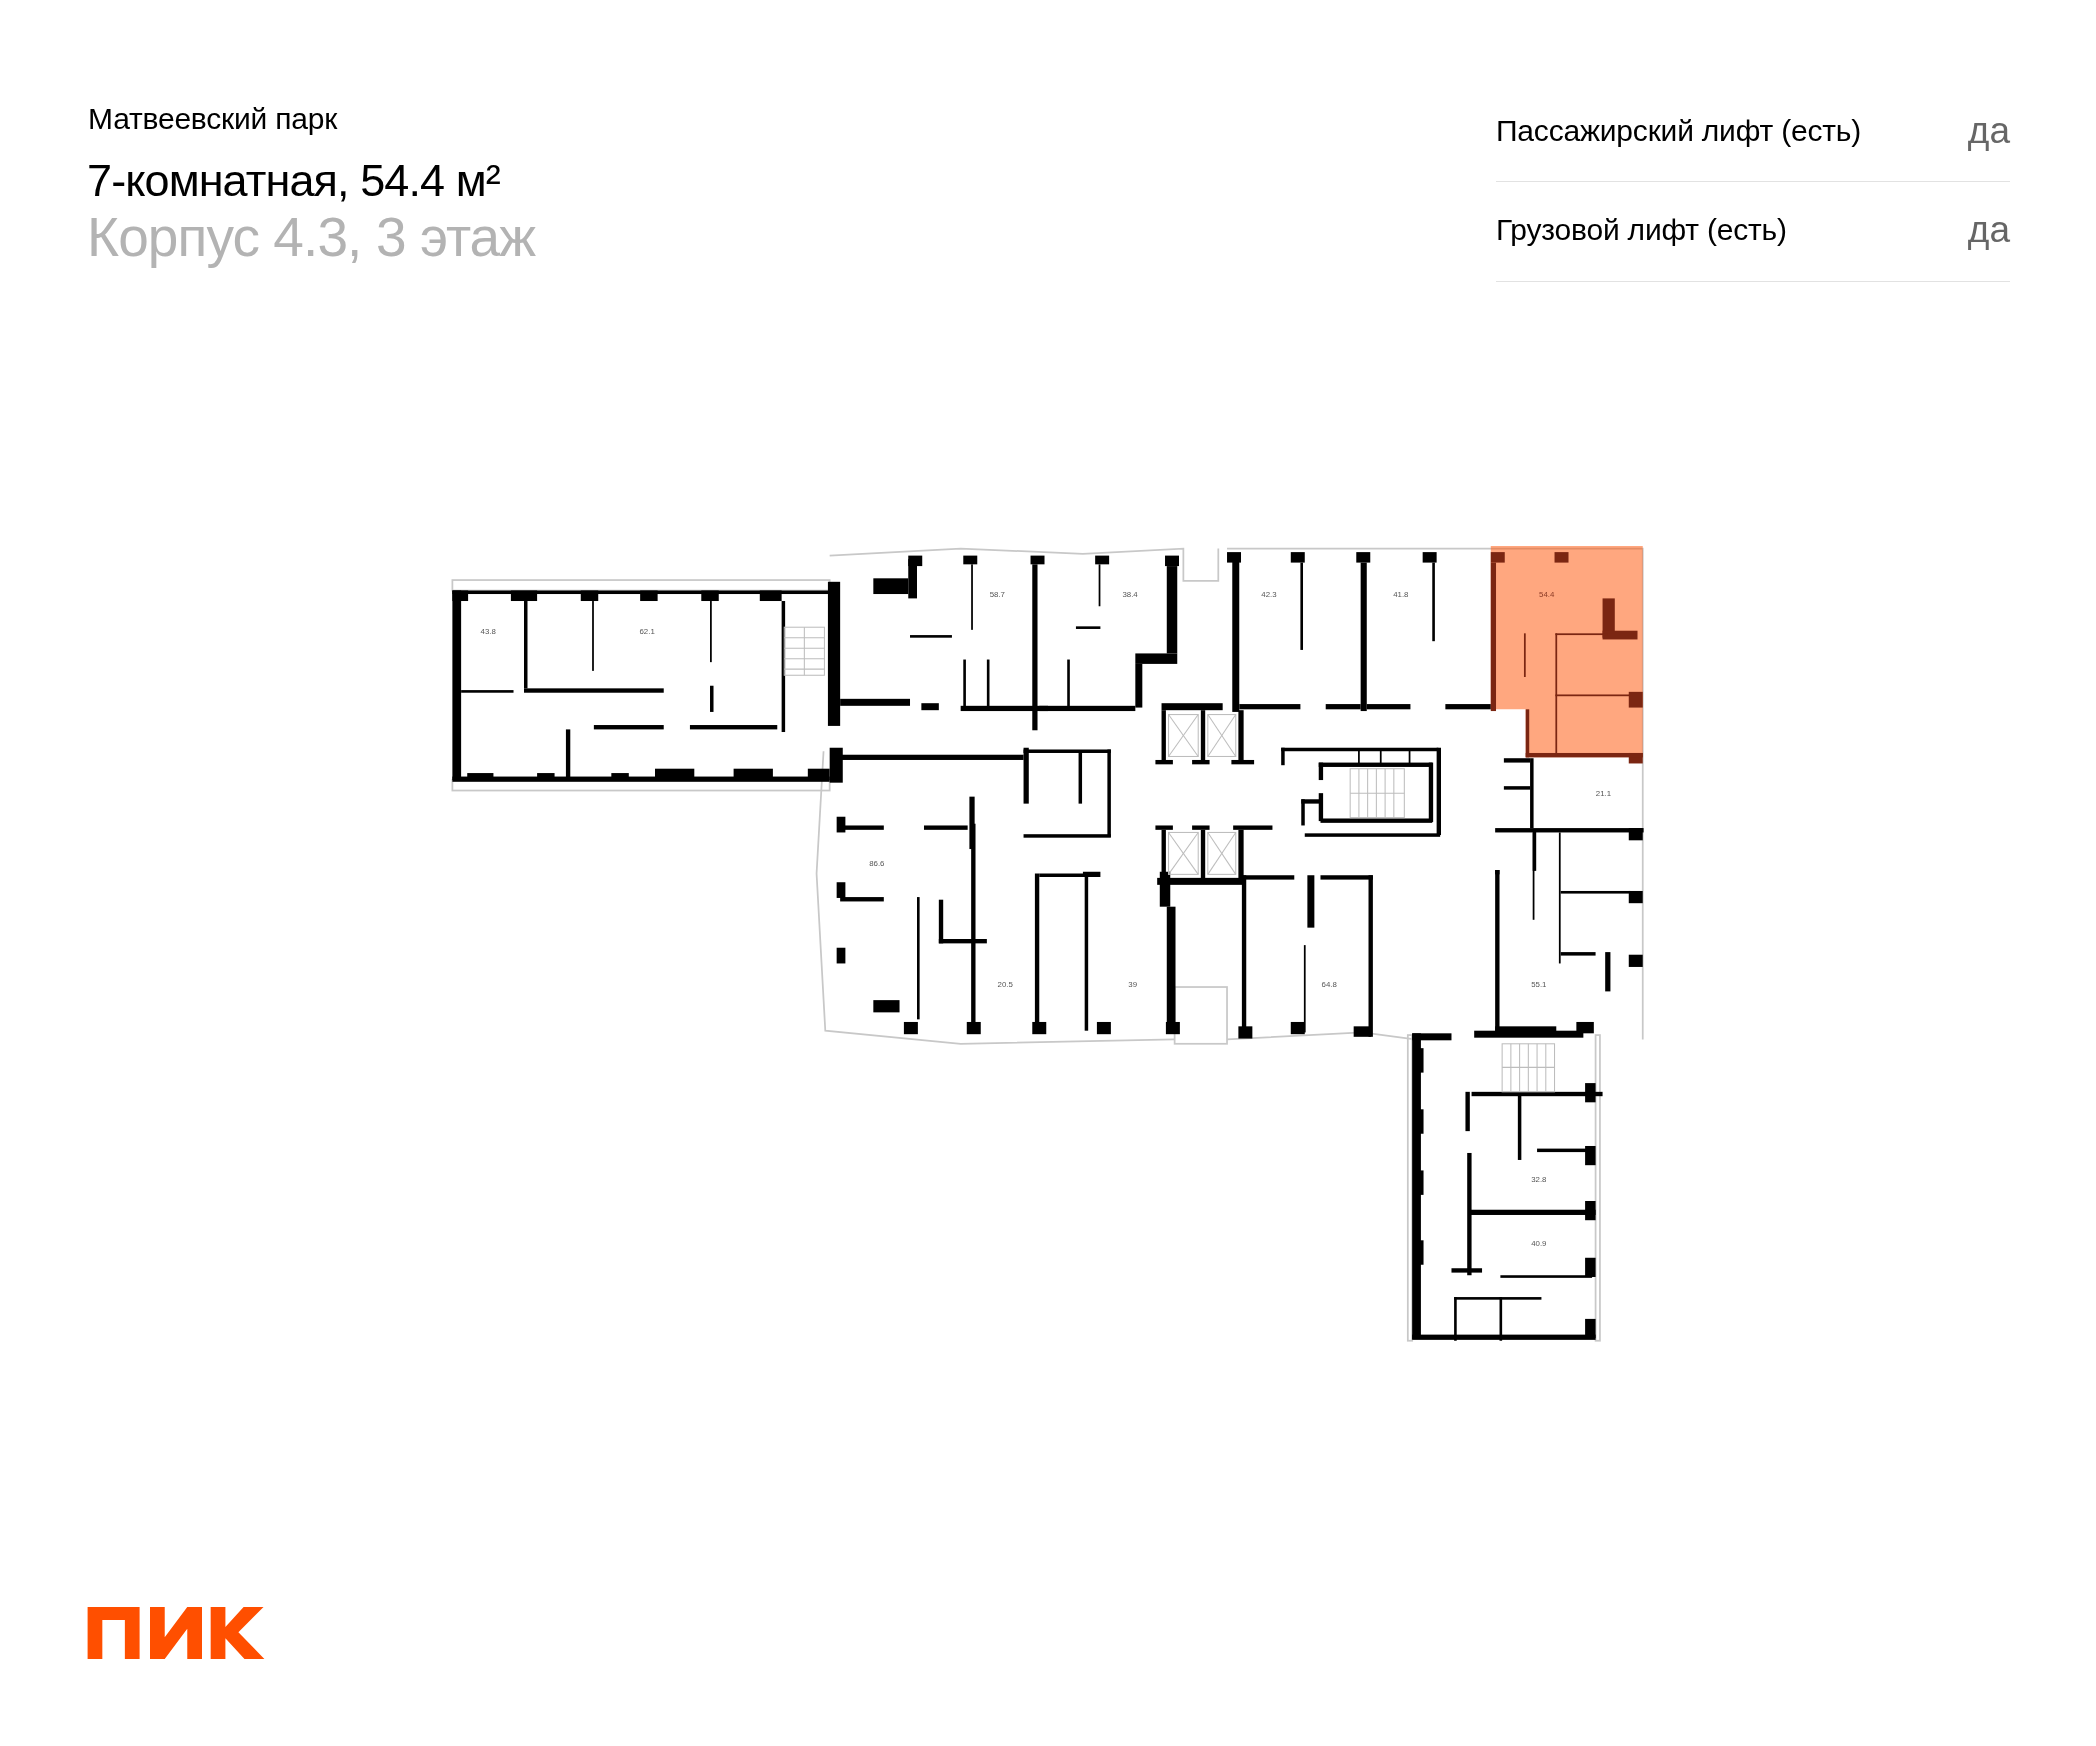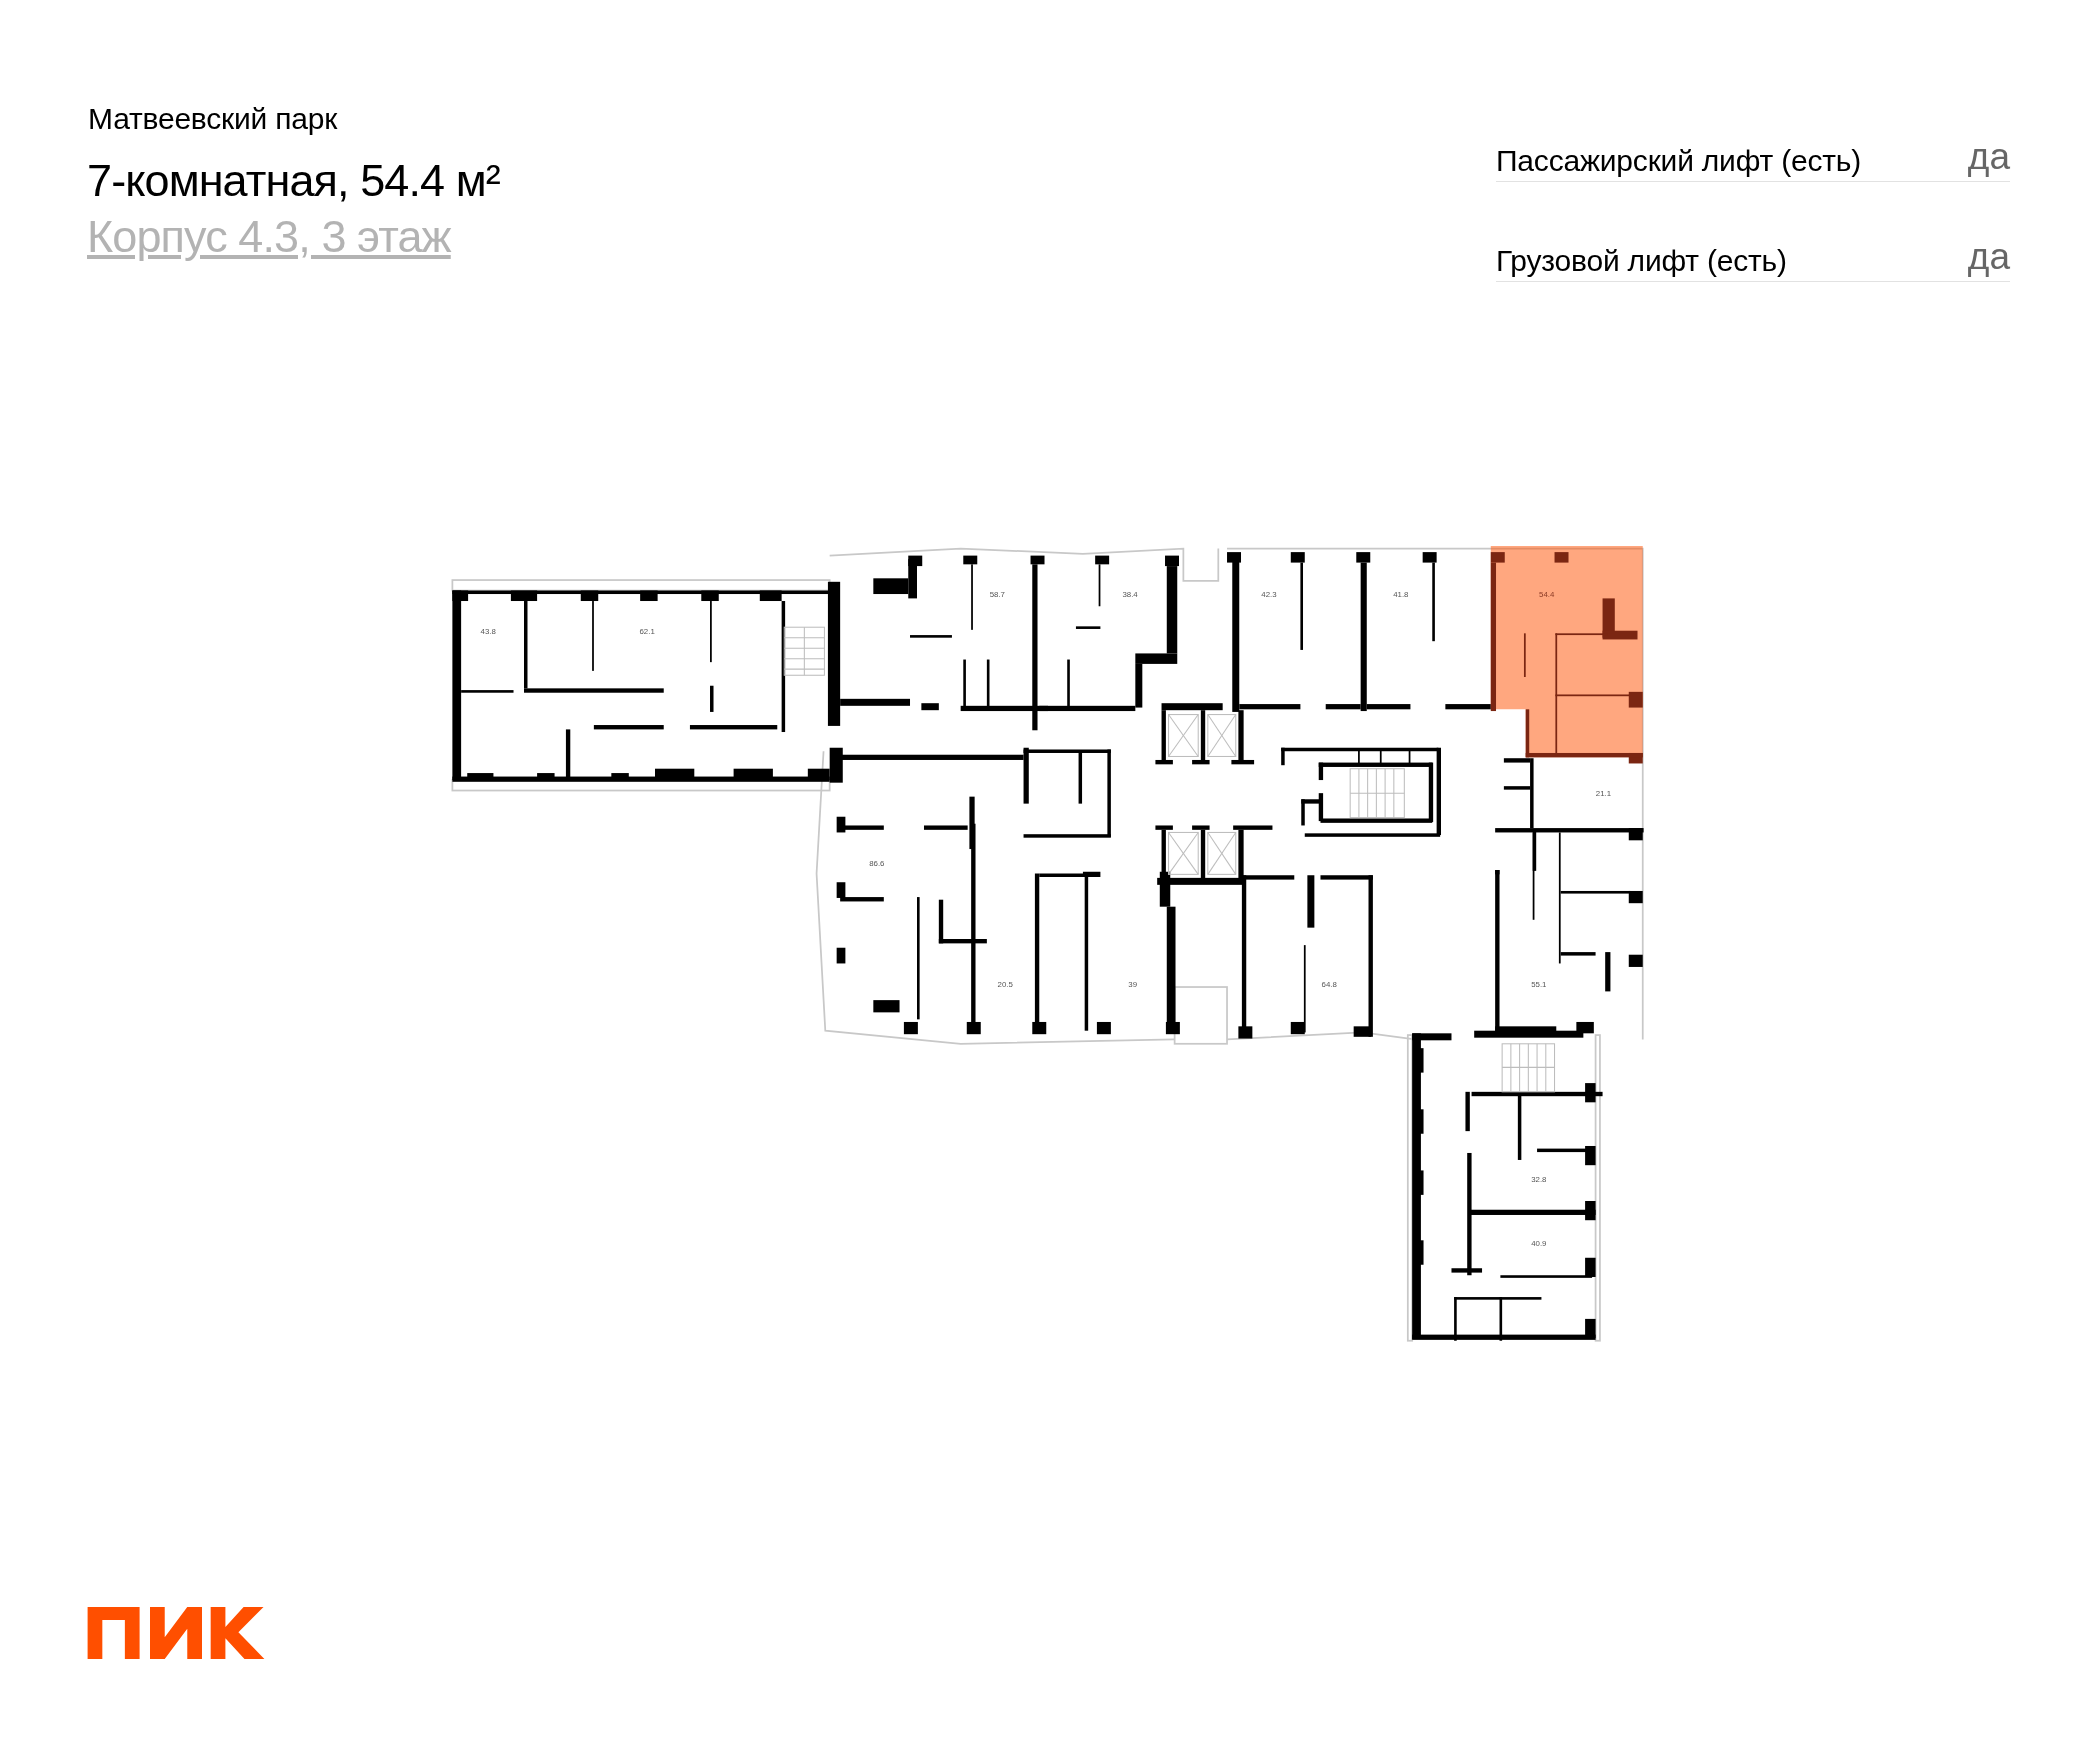--- a/index.html
+++ b/index.html
@@ -1,22 +1,22 @@
 <!DOCTYPE html>
 <html style="font-size:14px"><head>
 <meta charset="utf-8">
 <style>
   html, body { margin: 0; padding: 0; background: #ffffff; }
   body { width: 2096px; height: 1747px; position: relative; overflow: hidden;
          font-family: "Liberation Sans", "DejaVu Sans", sans-serif; color: #000; }
   .project { position: absolute; left: 88px; top: 100px; font-size: 30px; line-height: 38px; letter-spacing: -0.2px; }
   .title { position: absolute; left: 87px; top: 154px; font-size: 45px; line-height: 54px; font-weight: 500; letter-spacing: -0.9px; }
-  .subtitle { position: absolute; left: 87px; top: 210px; font-size: 45px; line-height: 54px; color: #b3b3b3; letter-spacing: -0.9px; text-decoration: underline; }
+  .subtitle { position: absolute; left: 87px; top: 210px; font-size: 55px; line-height: 54px; color: #b3b3b3; letter-spacing: -0.9px; }
   .features { position: absolute; left: 1496px; top: 84px; width: 514px; }
-  .feature-row { display: flex; justify-content: space-between; align-items: flex-end;
+  .feature-row { display: flex; justify-content: space-between; align-items: center;
                  height: 100px; border-bottom: 1.7px solid #e2e2e2; box-sizing: border-box; padding-bottom: 3.5px; }
   .feature-row:first-child { height: 98px; }
   .feature-label { font-size: 30px; font-weight: 500; letter-spacing: -0.2px; }
   .feature-value { font-size: 37px; color: #666666; }
   .plan { position: absolute; left: 0; top: 0; width: 2096px; height: 1747px; }
   .plan text { font-family: "Liberation Sans", "DejaVu Sans", sans-serif; font-size: 9px; fill: #555; text-anchor: middle; }
   .logo { position: absolute; left: 87px; top: 1607px; width: 178px; height: 52px; }
 </style>
 </head>
 <body>

